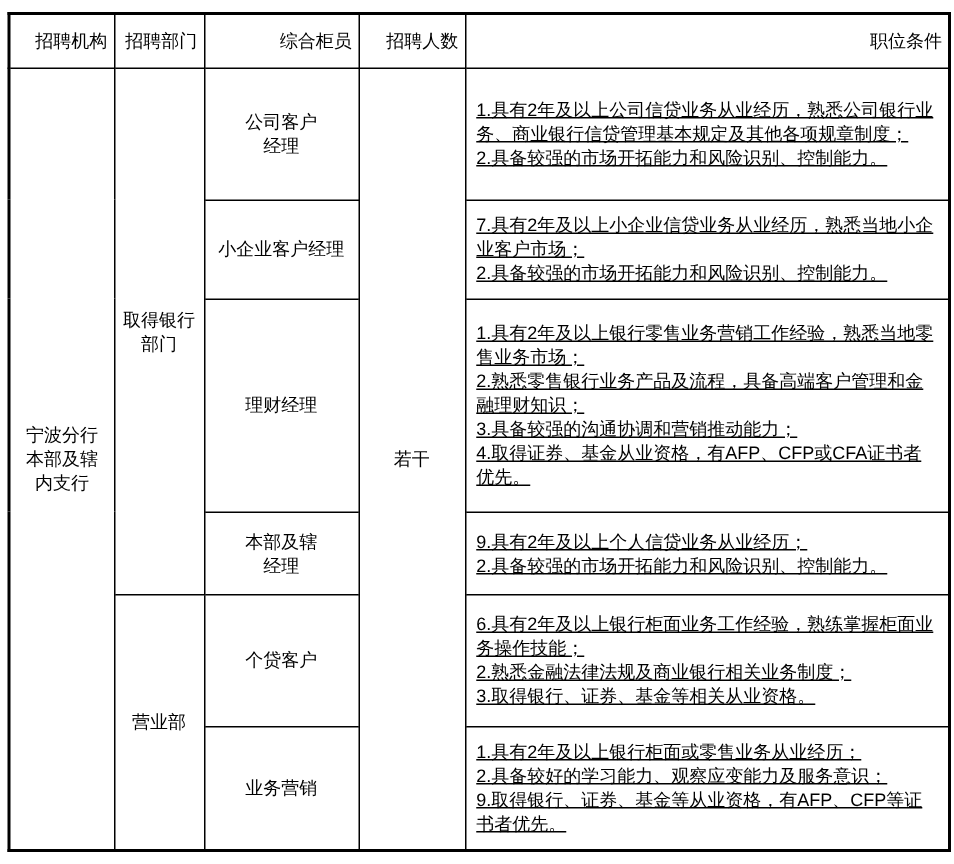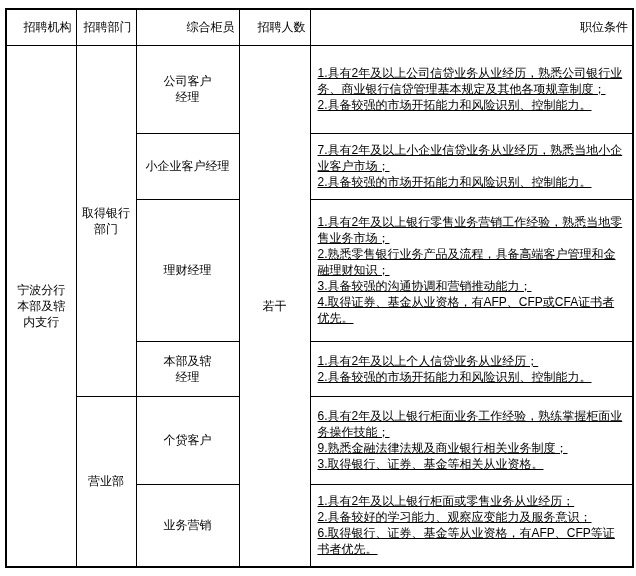--- a/index.html
+++ b/index.html
@@ -105,35 +105,35 @@
         <div class="line">1.具有2年及以上银行零售业务营销工作经验，熟悉当地零售业务市场；</div>
         <div class="line">2.熟悉零售银行业务产品及流程，具备高端客户管理和金融理财知识；</div>
         <div class="line">3.具备较强的沟通协调和营销推动能力；</div>
         <div class="line">4.取得证券、基金从业资格，有AFP、CFP或CFA证书者优先。</div>
       </td>
     </tr>
     <tr class="r4">
       <td class="center">本部及辖
 经理</td>
       <td class="cond">
-        <div class="line">1.具有2年及以上个人信贷业务从业经历；</div>
+        <div class="line">9.具有2年及以上个人信贷业务从业经历；</div>
         <div class="line">2.具备较强的市场开拓能力和风险识别、控制能力。</div>
       </td>
     </tr>
     <tr class="r5">
       <td class="center" rowspan="2">营业部</td>
       <td class="center">个贷客户</td>
       <td class="cond">
         <div class="line">6.具有2年及以上银行柜面业务工作经验，熟练掌握柜面业务操作技能；</div>
-        <div class="line">9.熟悉金融法律法规及商业银行相关业务制度；</div>
+        <div class="line">2.熟悉金融法律法规及商业银行相关业务制度；</div>
         <div class="line">3.取得银行、证券、基金等相关从业资格。</div>
       </td>
     </tr>
     <tr class="r6">
       <td class="center">业务营销</td>
       <td class="cond">
         <div class="line">1.具有2年及以上银行柜面或零售业务从业经历；</div>
         <div class="line">2.具备较好的学习能力、观察应变能力及服务意识；</div>
-        <div class="line">6.取得银行、证券、基金等从业资格，有AFP、CFP等证书者优先。</div>
+        <div class="line">9.取得银行、证券、基金等从业资格，有AFP、CFP等证书者优先。</div>
       </td>
     </tr>
   </tbody>
 </table>
 
 </body></html>

